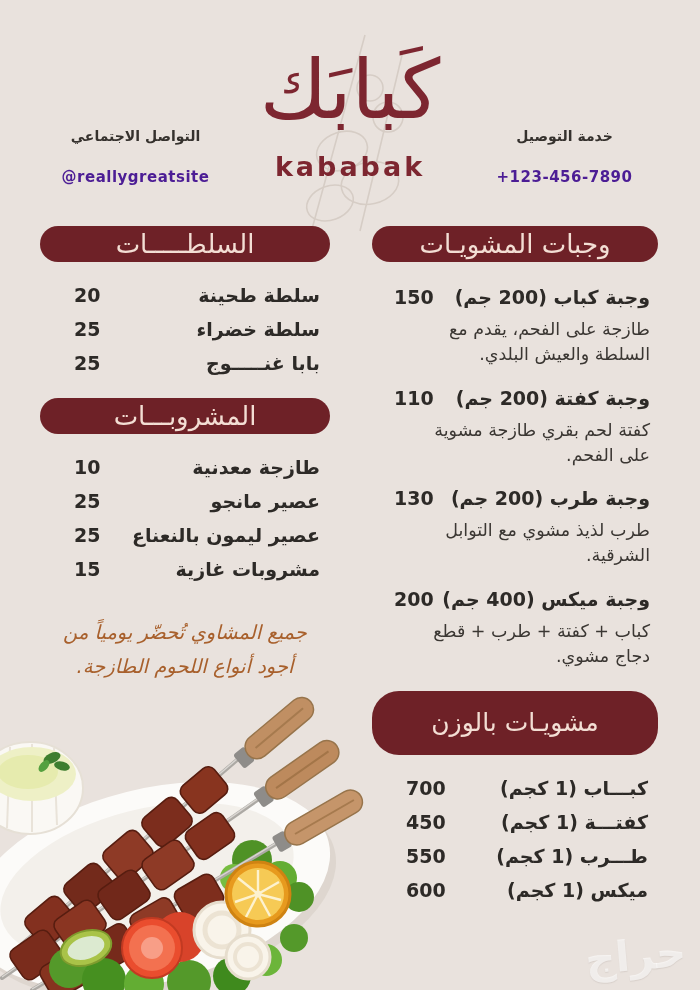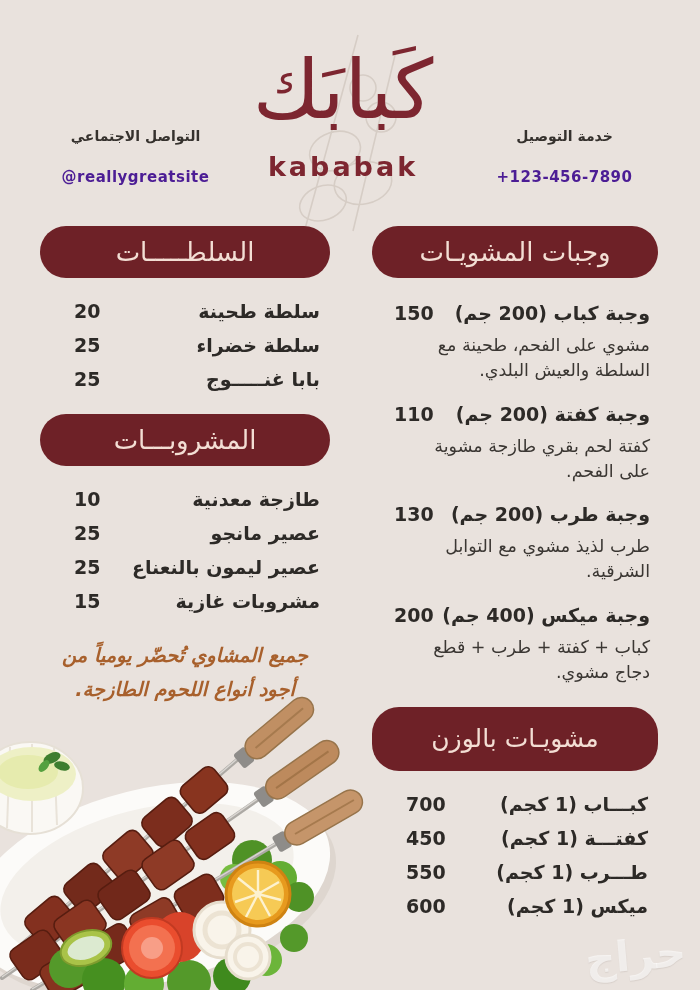--- a/index.html
+++ b/index.html
@@ -7,29 +7,29 @@
     position:relative; width:700px; height:990px;
     background:#e9e2dd; overflow:hidden;
     font-family:"DejaVu Sans", sans-serif;
   }
   
   .hdr-block { position:absolute; top:128px; width:215px; text-align:center; }
   .social   { left:28px; }
   .delivery { left:457px; }
   .hdr-label { font-size:14px; font-weight:bold; color:#35312d; direction:rtl; }
   .hdr-value { margin-top:24px; font-size:15px; font-weight:bold; color:#4c1d95; letter-spacing:.5px; }
-  .logo { position:absolute; left:218px; top:28px; width:250px; text-align:center; }
+  .logo { position:absolute; left:225px; top:28px; width:250px; text-align:center; }
   .sketch { position:absolute; left:45px; top:5px; opacity:.55; }
   .logo-ar { position:relative; font-size:82px; line-height:1.5; color:#7d2630; direction:rtl; }
   .logo-en { position:relative; font-size:27px; font-weight:bold; letter-spacing:3px; color:#7d2630; margin-top:0; }
   
   .col-left  { position:absolute; left:40px;  top:226px; width:290px; }
   .col-right { position:absolute; left:372px; top:226px; width:286px; }
   .pill {
-    background:#6e2127; color:#f3ded4; border-radius:27px; height:52px;
+    background:#6e2127; color:#f3ded4; border-radius:27px; height:36px;
     display:flex; align-items:center; justify-content:center;
     font-size:26px; direction:rtl;
   }
   .pill.small { height:64px; font-size:25px; }
   .mt22 { margin-top:22px; }
   .rows { margin-top:20px; display:flex; flex-direction:column; gap:8px; }
   .menu-row {
     display:flex; justify-content:space-between; align-items:baseline;
     direction:rtl; padding:0 10px 0 34px;
     font-weight:bold; font-size:19px; color:#2d2a27; line-height:26px;
@@ -41,22 +41,22 @@
     display:flex; justify-content:space-between; align-items:baseline;
     direction:rtl; padding:0 8px 0 22px;
     font-weight:bold; font-size:19px; color:#2d2a27; line-height:26px;
   }
   .gdesc {
     width:250px; margin:7px 8px 0 auto;
     direction:rtl; text-align:right;
     font-size:17.5px; line-height:1.42; color:#3b3733;
   }
   .note {
-    margin-top:25px; text-align:center; direction:rtl;
-    font-style:italic; font-weight:bold; font-size:19.5px;
+    margin-top:34px; text-align:center; direction:rtl;
+    font-style:italic; font-weight:normal; font-size:19.5px;
     color:#a8602c; line-height:1.75;
   }
   
   .photo { position:absolute; left:-6px; top:692px; }
   .watermark {
     position:absolute; right:14px; bottom:10px;
     font-size:42px; font-weight:bold; color:rgba(255,255,255,.62);
     transform:rotate(-5deg); direction:rtl;
     text-shadow:0 1px 1px rgba(120,110,100,.15);
   }
@@ -136,21 +136,21 @@
 
   <div class="col-right">
 
     <div class="pill">وجبات المشويـات</div>
 
     <div class="gitem" style="margin-top:22px">
       <div class="gtitle">
         <span class="nm">وجبة كباب (200 جم)</span>
         <span class="pr">150</span>
       </div>
-      <div class="gdesc">مشوي على الفحم، طحينة مع السلطة والعيش البلدي.</div>
+      <div class="gdesc">طازجة على الفحم، يقدم مع السلطة والعيش البلدي.</div>
     </div>
 
     <div class="gitem">
       <div class="gtitle">
         <span class="nm">وجبة كفتة (200 جم)</span>
         <span class="pr">110</span>
       </div>
       <div class="gdesc">كفتة لحم بقري طازجة مشوية على الفحم.</div>
     </div>
 

